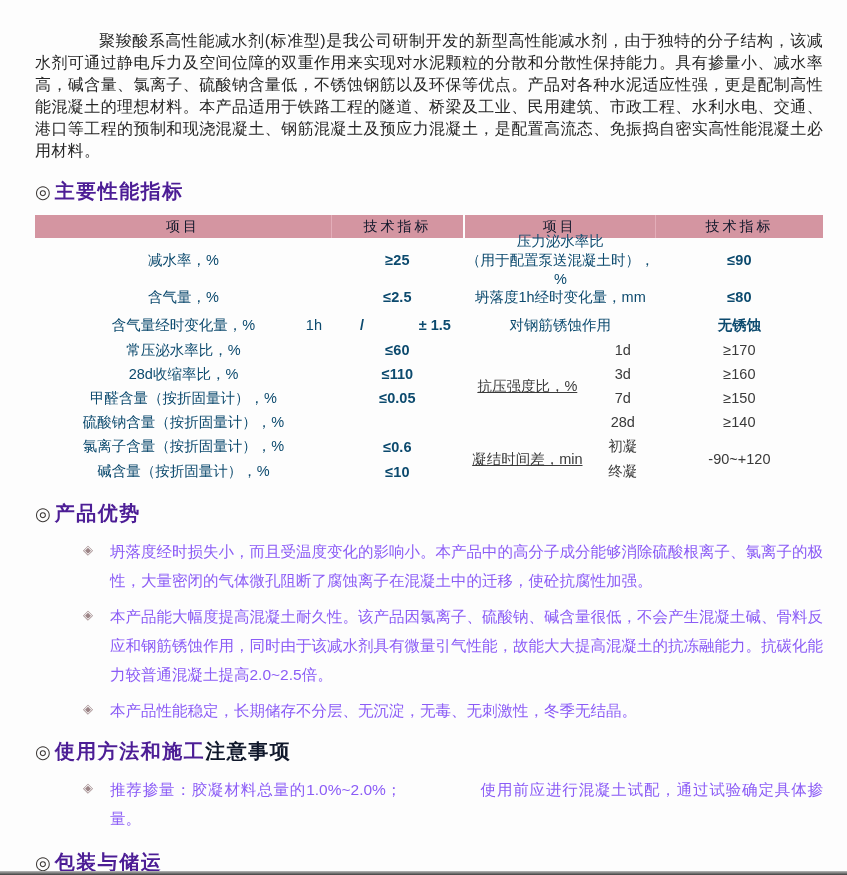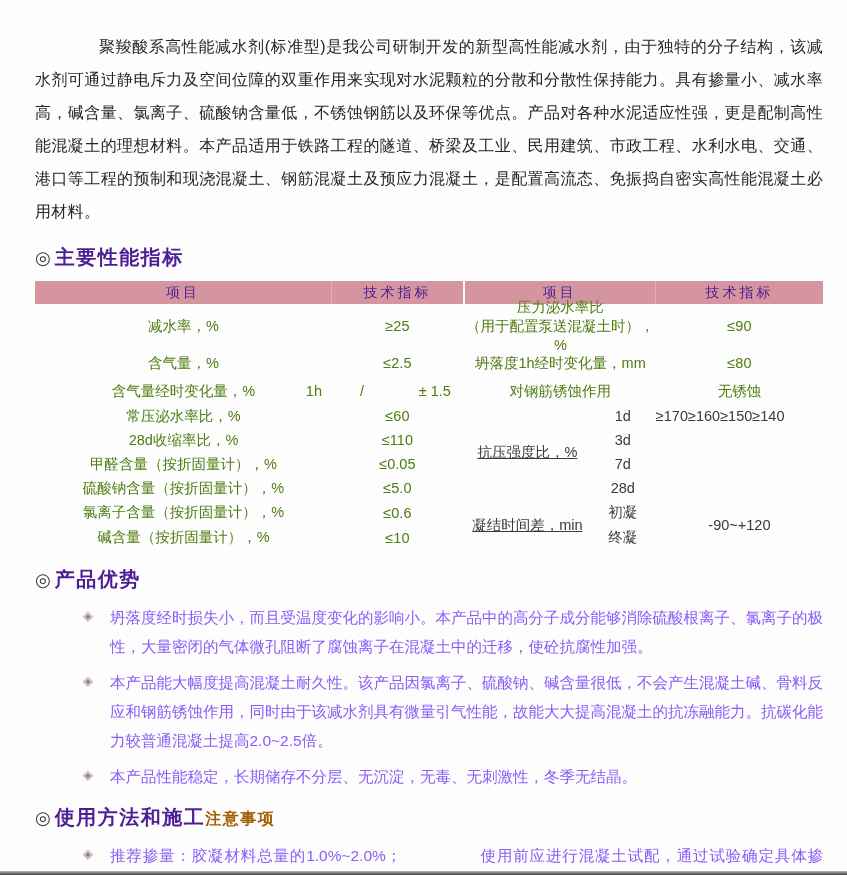--- a/index.html
+++ b/index.html
@@ -9,60 +9,60 @@
     font-family:"Liberation Sans","DejaVu Sans",sans-serif;
     color:#2e2e2e;
     position:relative;
     overflow:hidden;
   }
   .page{position:relative;width:847px;height:875px;overflow:hidden;}
   .content{padding:30px 24px 0 35px;}
 
   
   .intro{
-    font-size:16px;line-height:33px;color:#262626;
+    font-size:16px;line-height:22px;color:#262626;
     text-align:justify;text-indent:64px;letter-spacing:.3px;margin:0;
   }
 
   
   .sec-head{display:flex;align-items:baseline;margin:0;font-weight:bold;}
   .sec-marker{font-size:18px;color:#3c3836;margin-right:4px;}
   .sec-title{font-size:20px;color:#4c1d95;letter-spacing:1.5px;}
-  .sec-title-faded{font-size:16px;color:#a16207;letter-spacing:1.5px;}
+  .sec-title-faded{font-size:20px;color:#0f172a;letter-spacing:1.5px;}
   .mt16{margin-top:16px;}
   .mt12{margin-top:13px;}
 
   
   .tables{display:flex;margin-top:10px;}
   .tbl-left{width:430px;}
   .tbl-right{width:360px;margin-left:2px;}
   .thead{display:flex;height:23px;background:#d495a1;}
   .th{display:flex;align-items:center;justify-content:center;
-      color:#4c1d95;font-size:14px;letter-spacing:3px;}
+      color:#0f172a;font-size:14px;letter-spacing:3px;}
   .tbl-left .th-item{width:297px;border-right:1px solid #e3aeb9;box-sizing:border-box;}
   .tbl-right .th-item{width:191px;border-right:1px solid #e3aeb9;box-sizing:border-box;}
   .th-spec{flex:1;}
 
-  .trow{display:flex;align-items:stretch;font-size:14.5px;color:#4d7c0f;}
+  .trow{display:flex;align-items:stretch;font-size:14.5px;color:#0c4a6e;}
   .h44{height:44px}.h30{height:30px}.h26{height:26px}.h24{height:24px}.h25{height:25px}
   .td-label{width:297px;display:flex;align-items:center;justify-content:center;text-align:left;}
   .td-label-r{width:191px;display:flex;align-items:center;justify-content:center;text-align:center;}
-  .td-value{flex:1;display:flex;align-items:center;justify-content:center;}
+  .td-value{flex:1;display:flex;align-items:center;justify-content:center;font-weight:bold;}
   .rel{position:relative;}
   .sub-1h{position:absolute;right:10px;top:50%;transform:translateY(-50%);margin-left:24px;}
   .slash{position:absolute;left:28px;top:50%;transform:translateY(-50%);}
   .val-right{position:absolute;right:12px;top:50%;transform:translateY(-50%);}
   .two-line{display:flex;flex-direction:column;line-height:19px;align-items:center;justify-content:center;}
 
   .group{display:flex;font-size:14.5px;color:#3a3a3a;}
   .g-label{width:125px;display:flex;align-items:center;justify-content:center;text-decoration:underline;}
   .g-mid{width:66px;display:flex;flex-direction:column;}
   .g-cell{height:24px;display:flex;align-items:center;justify-content:center;}
   .g-cell25{height:25px;display:flex;align-items:center;justify-content:center;}
-  .g-vals{flex:1;display:flex;flex-direction:row;}
+  .g-vals{flex:1;display:flex;flex-direction:column;}
   .g-valcenter{flex:1;display:flex;align-items:center;justify-content:center;}
 
   
   .blist{margin-top:10px;}
   .bullet{display:flex;padding-left:48px;margin-bottom:7px;}
   .b-marker{color:#9c8486;font-size:13px;width:27px;flex-shrink:0;padding-top:5px;}
   .b-text{font-size:15.5px;line-height:29px;color:#8b5cf6;text-align:justify;flex:1;}
   .gap-left{margin-left:74px;}
 
   .scan-edge{position:absolute;bottom:0;left:0;width:100%;height:4px;
@@ -113,21 +113,20 @@
         <div class="trow h24">
           <div class="td-label">28d收缩率比，%</div>
           <div class="td-value">≤110</div>
         </div>
         <div class="trow h24">
           <div class="td-label">甲醛含量（按折固量计），%</div>
           <div class="td-value">≤0.05</div>
         </div>
         <div class="trow h24">
           <div class="td-label">硫酸钠含量（按折固量计），%</div>
-          <div class="td-value">≤5.0</div>
         </div>
         <div class="trow h25">
           <div class="td-label">氯离子含量（按折固量计），%</div>
           <div class="td-value">≤0.6</div>
         </div>
         <div class="trow h25">
           <div class="td-label">碱含量（按折固量计），%</div>
           <div class="td-value">≤10</div>
         </div>
       </div>

